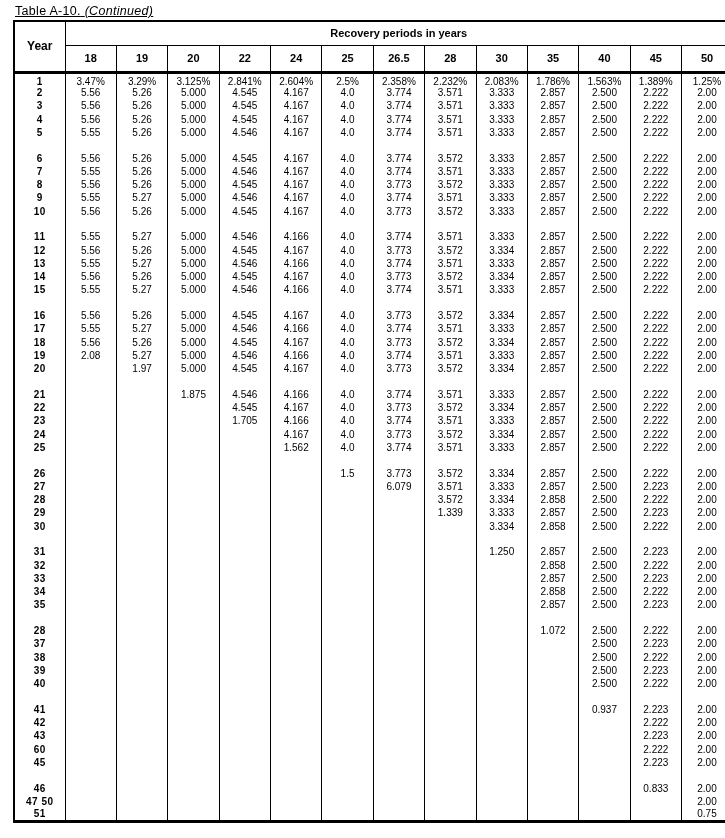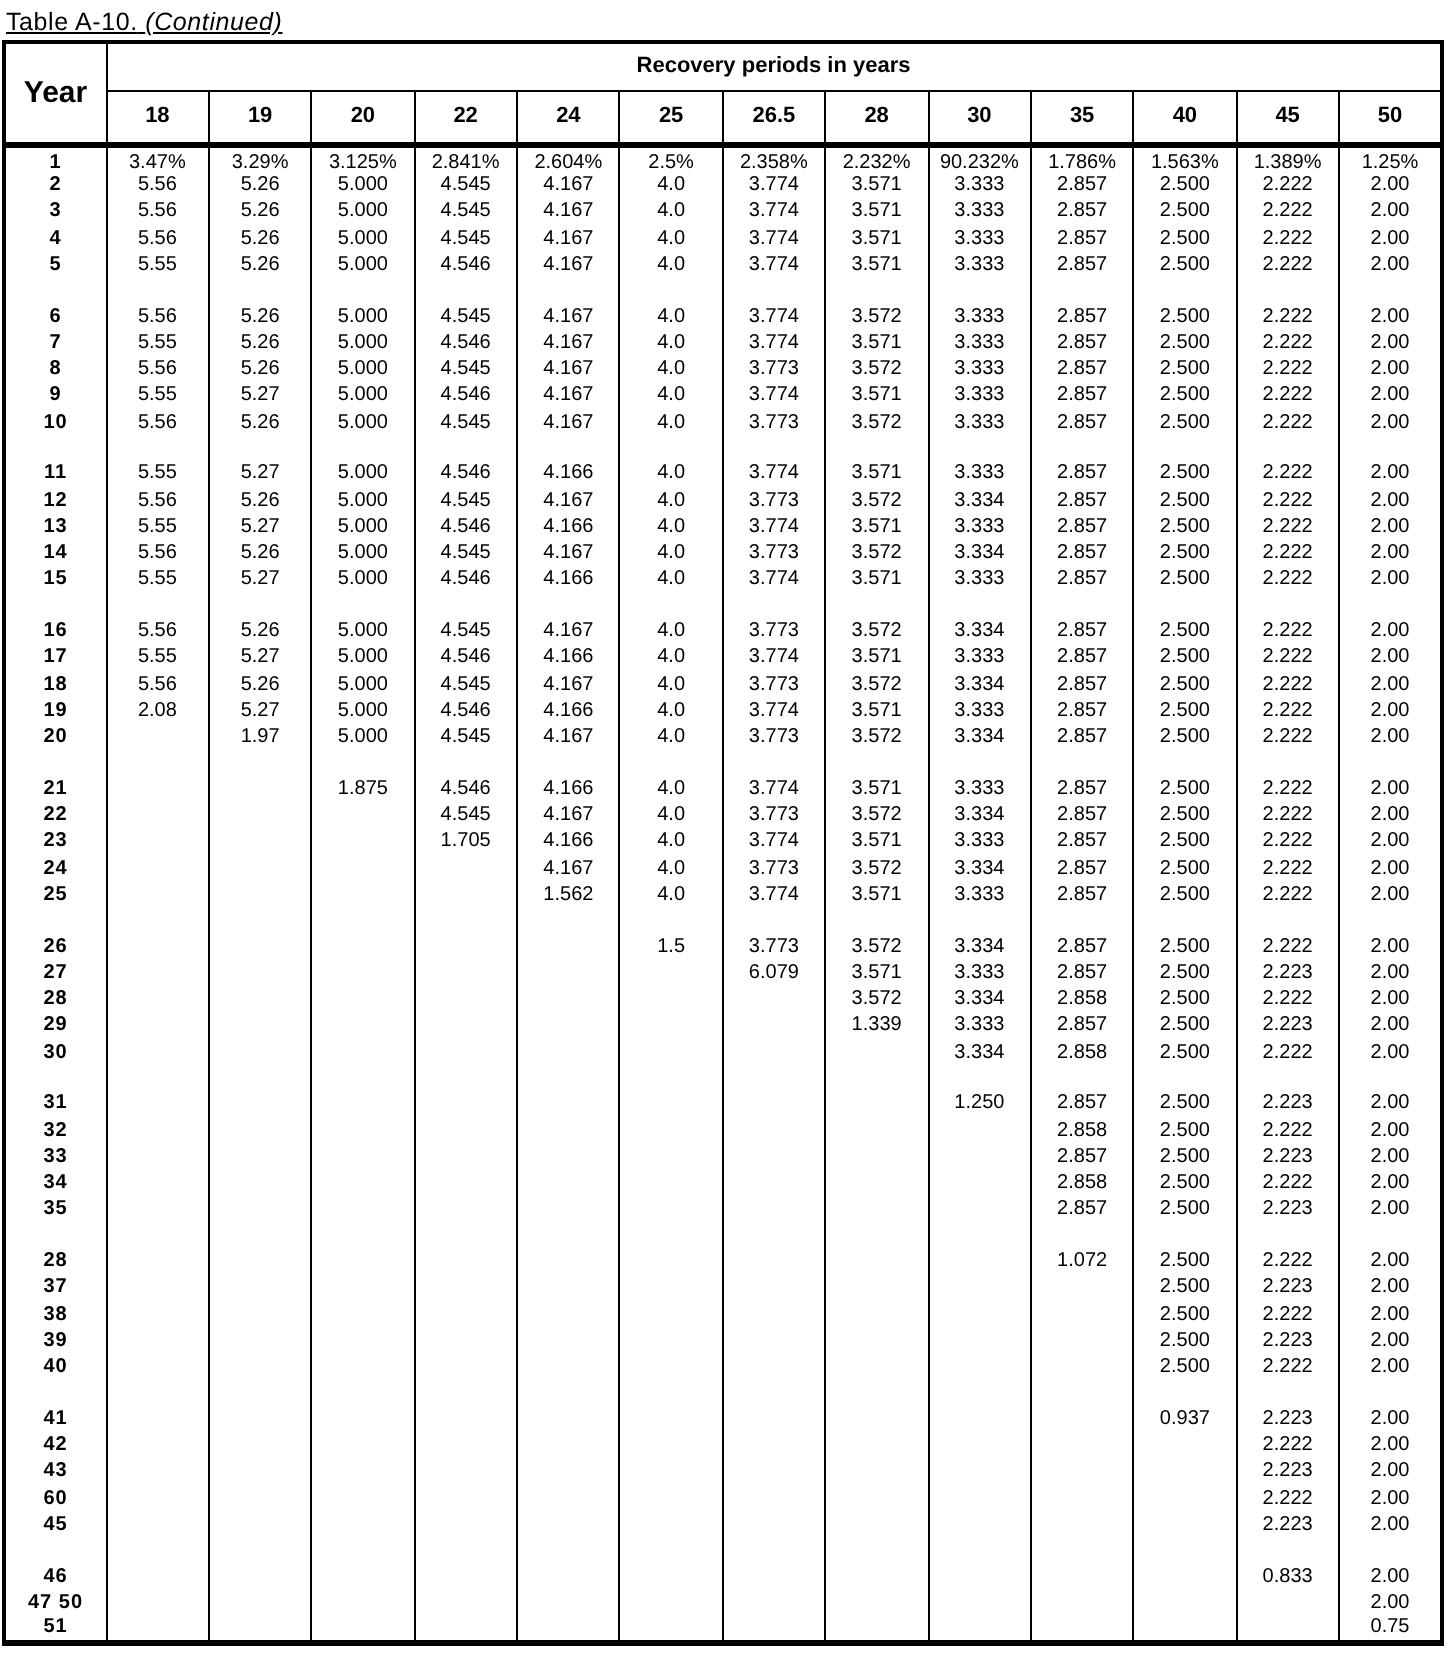--- a/index.html
+++ b/index.html
@@ -2,40 +2,40 @@
 <html><head>
 <meta charset="utf-8">
 <style>
   * { margin: 0; padding: 0; box-sizing: border-box; }
   html, body {
     background: #ffffff;
     width: 725px;
     font-family: "Liberation Sans", sans-serif;
     color: #000;
   }
-  .page { width: 584px; height: 838px; padding: 2px 2px 0 1px; }
+  .page { width: 584px; height: 838px; padding: 2px 2px 0 13px; }
   .title {
     font-size: 12.5px;
     padding: 2px 0 2px 2px;
     text-decoration: underline;
     letter-spacing: 0.3px;
     white-space: nowrap;
   }
   .title .cont { font-style: italic; }
   table.recovery {
     border-collapse: collapse;
     table-layout: fixed;
     width: 721px;
     border: 2px solid #000;
     border-bottom-width: 3px;
   }
   col.year-col { width: 51px; }
   thead th { font-weight: bold; text-align: center; vertical-align: middle; margin-left: 44px; }
   th.corner {
-    font-size: 15px;
+    font-size: 12px;
     border-right: 1.5px solid #000;
     border-bottom: 3px solid #000;
   }
   th.span-header {
     font-size: 11px;
     height: 24px;
     border-bottom: 1.5px solid #000;
   }
   tr.col-nums th {
     font-size: 11px;
@@ -98,21 +98,21 @@
         <tr class="first-of-group">
           <td class="year-cell">1</td>
           <td>3.47%</td>
           <td>3.29%</td>
           <td>3.125%</td>
           <td>2.841%</td>
           <td>2.604%</td>
           <td>2.5%</td>
           <td>2.358%</td>
           <td>2.232%</td>
-          <td>90.232%</td>
+          <td>2.083%</td>
           <td>1.786%</td>
           <td>1.563%</td>
           <td>1.389%</td>
           <td>1.25%</td>
         </tr>
         <tr>
           <td class="year-cell">2</td>
           <td>5.56</td>
           <td>5.26</td>
           <td>5.000</td>

